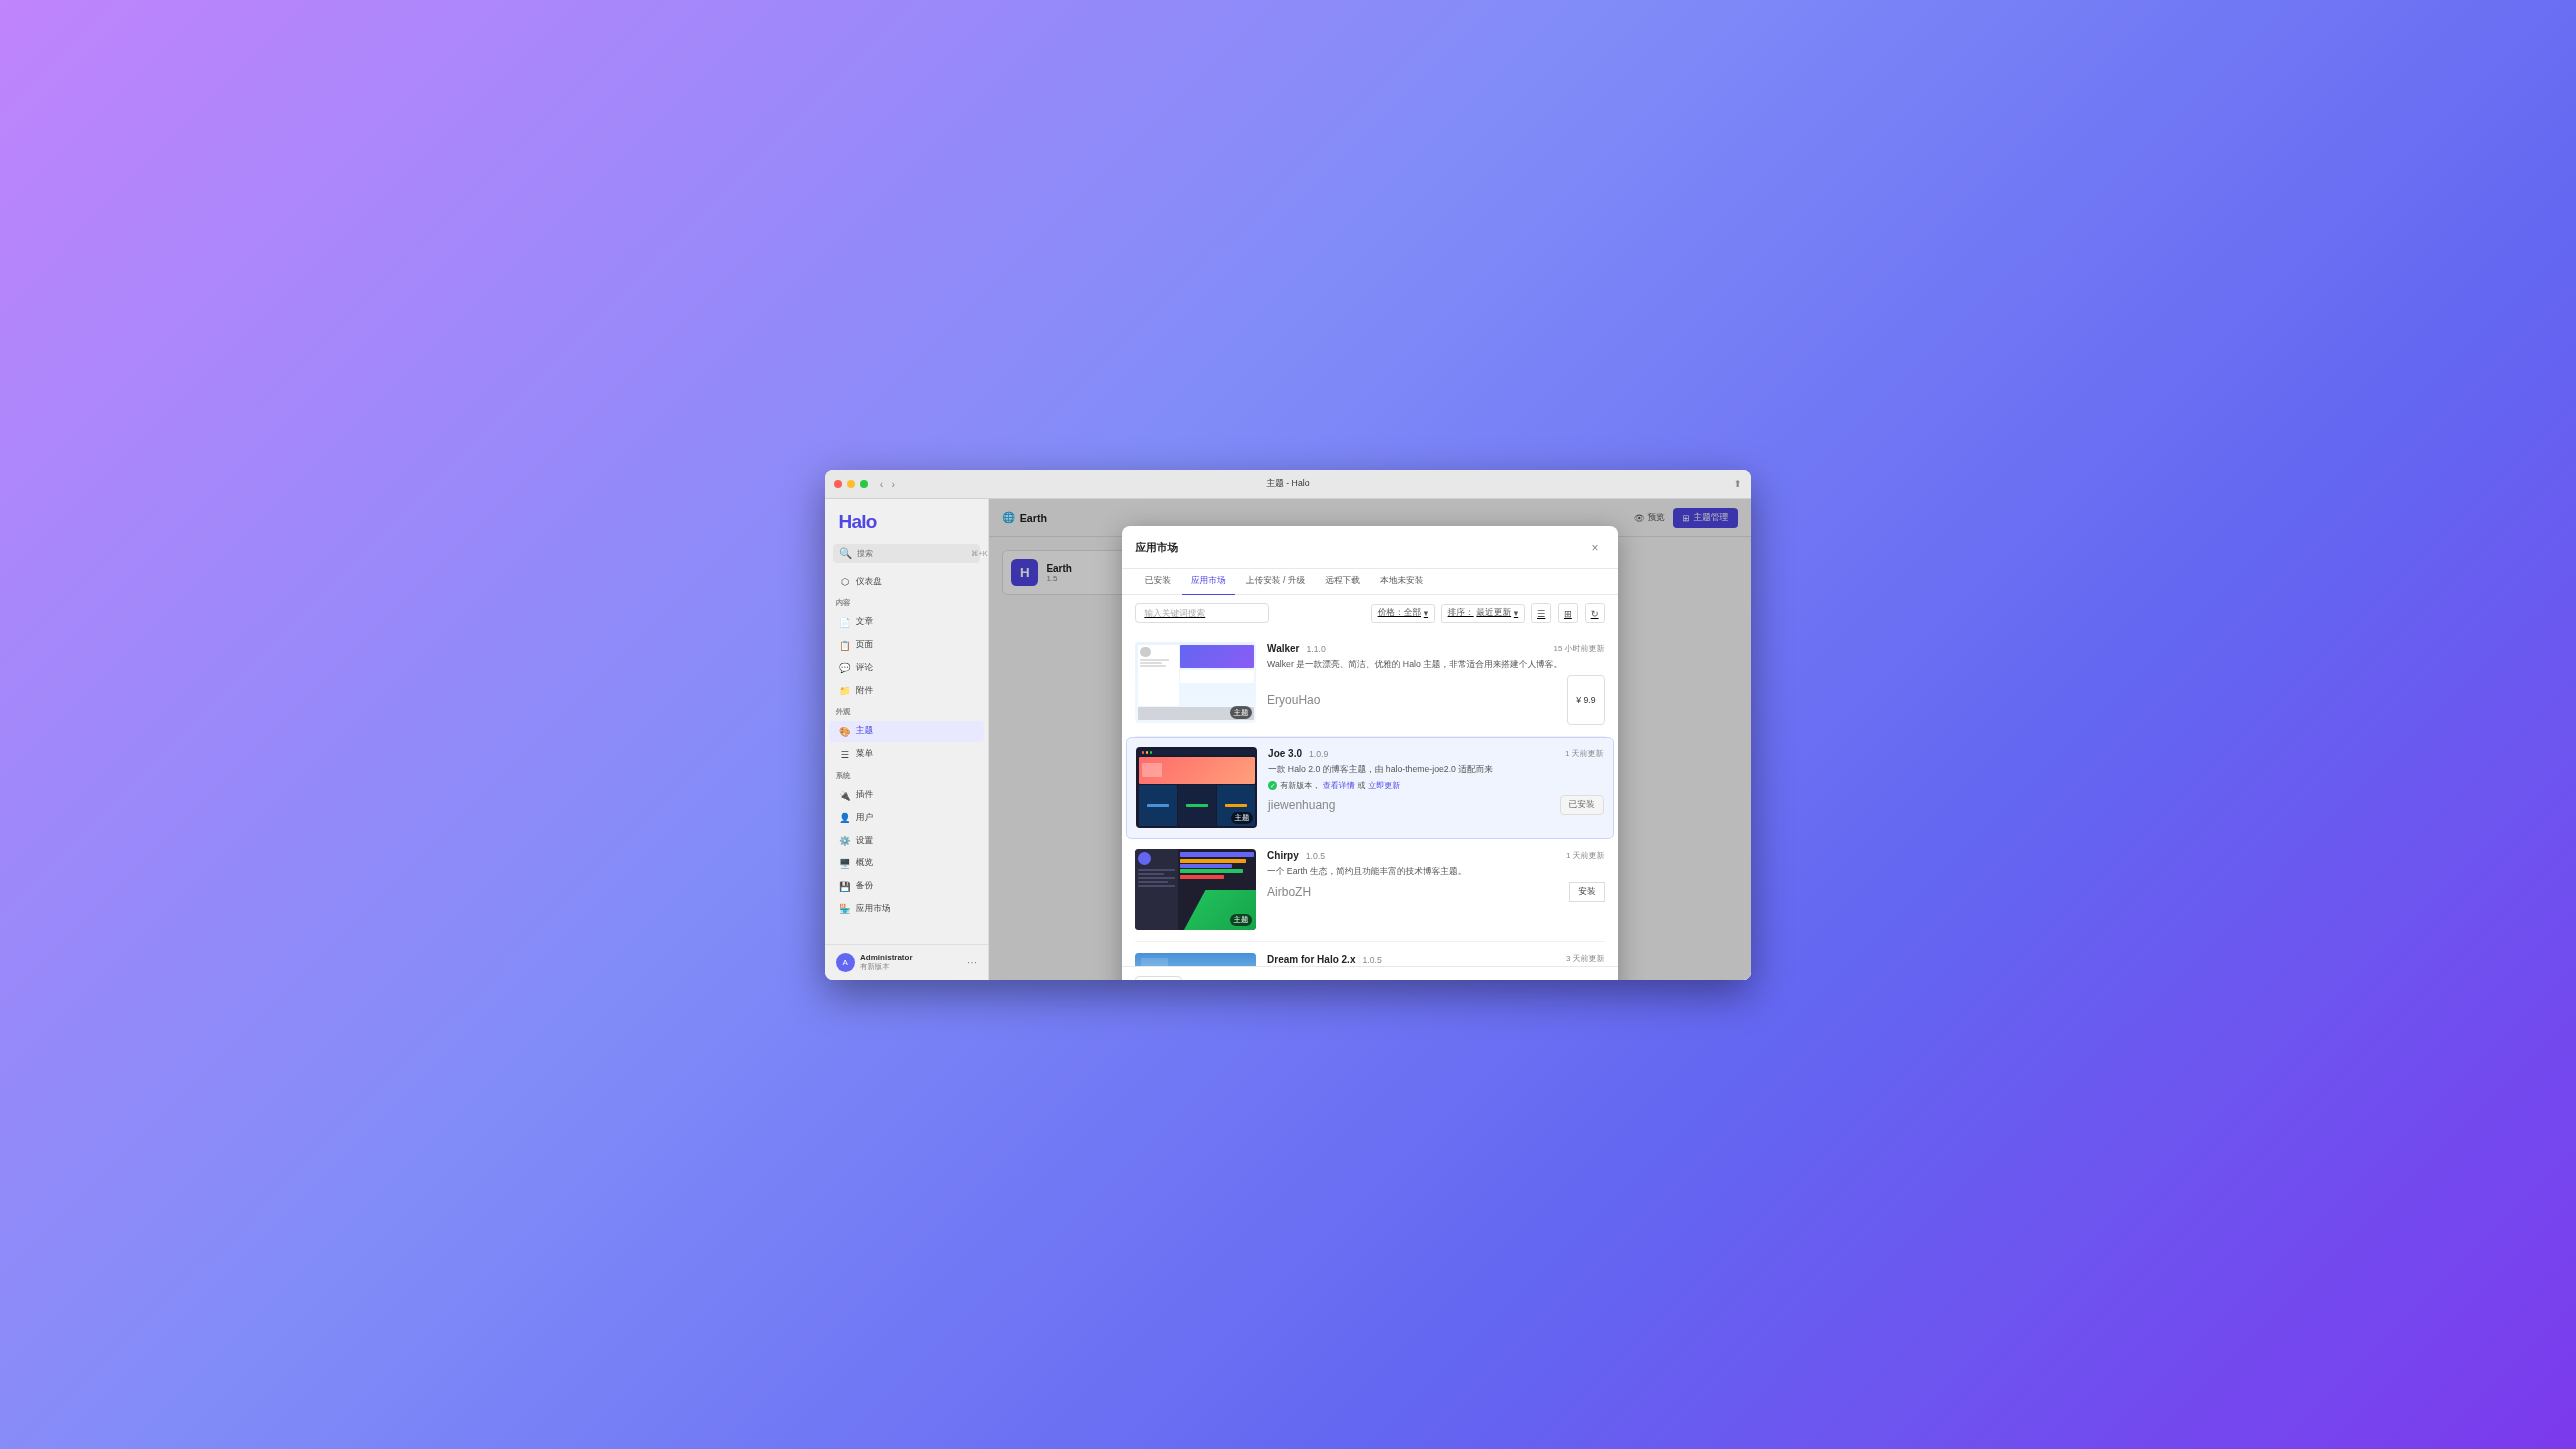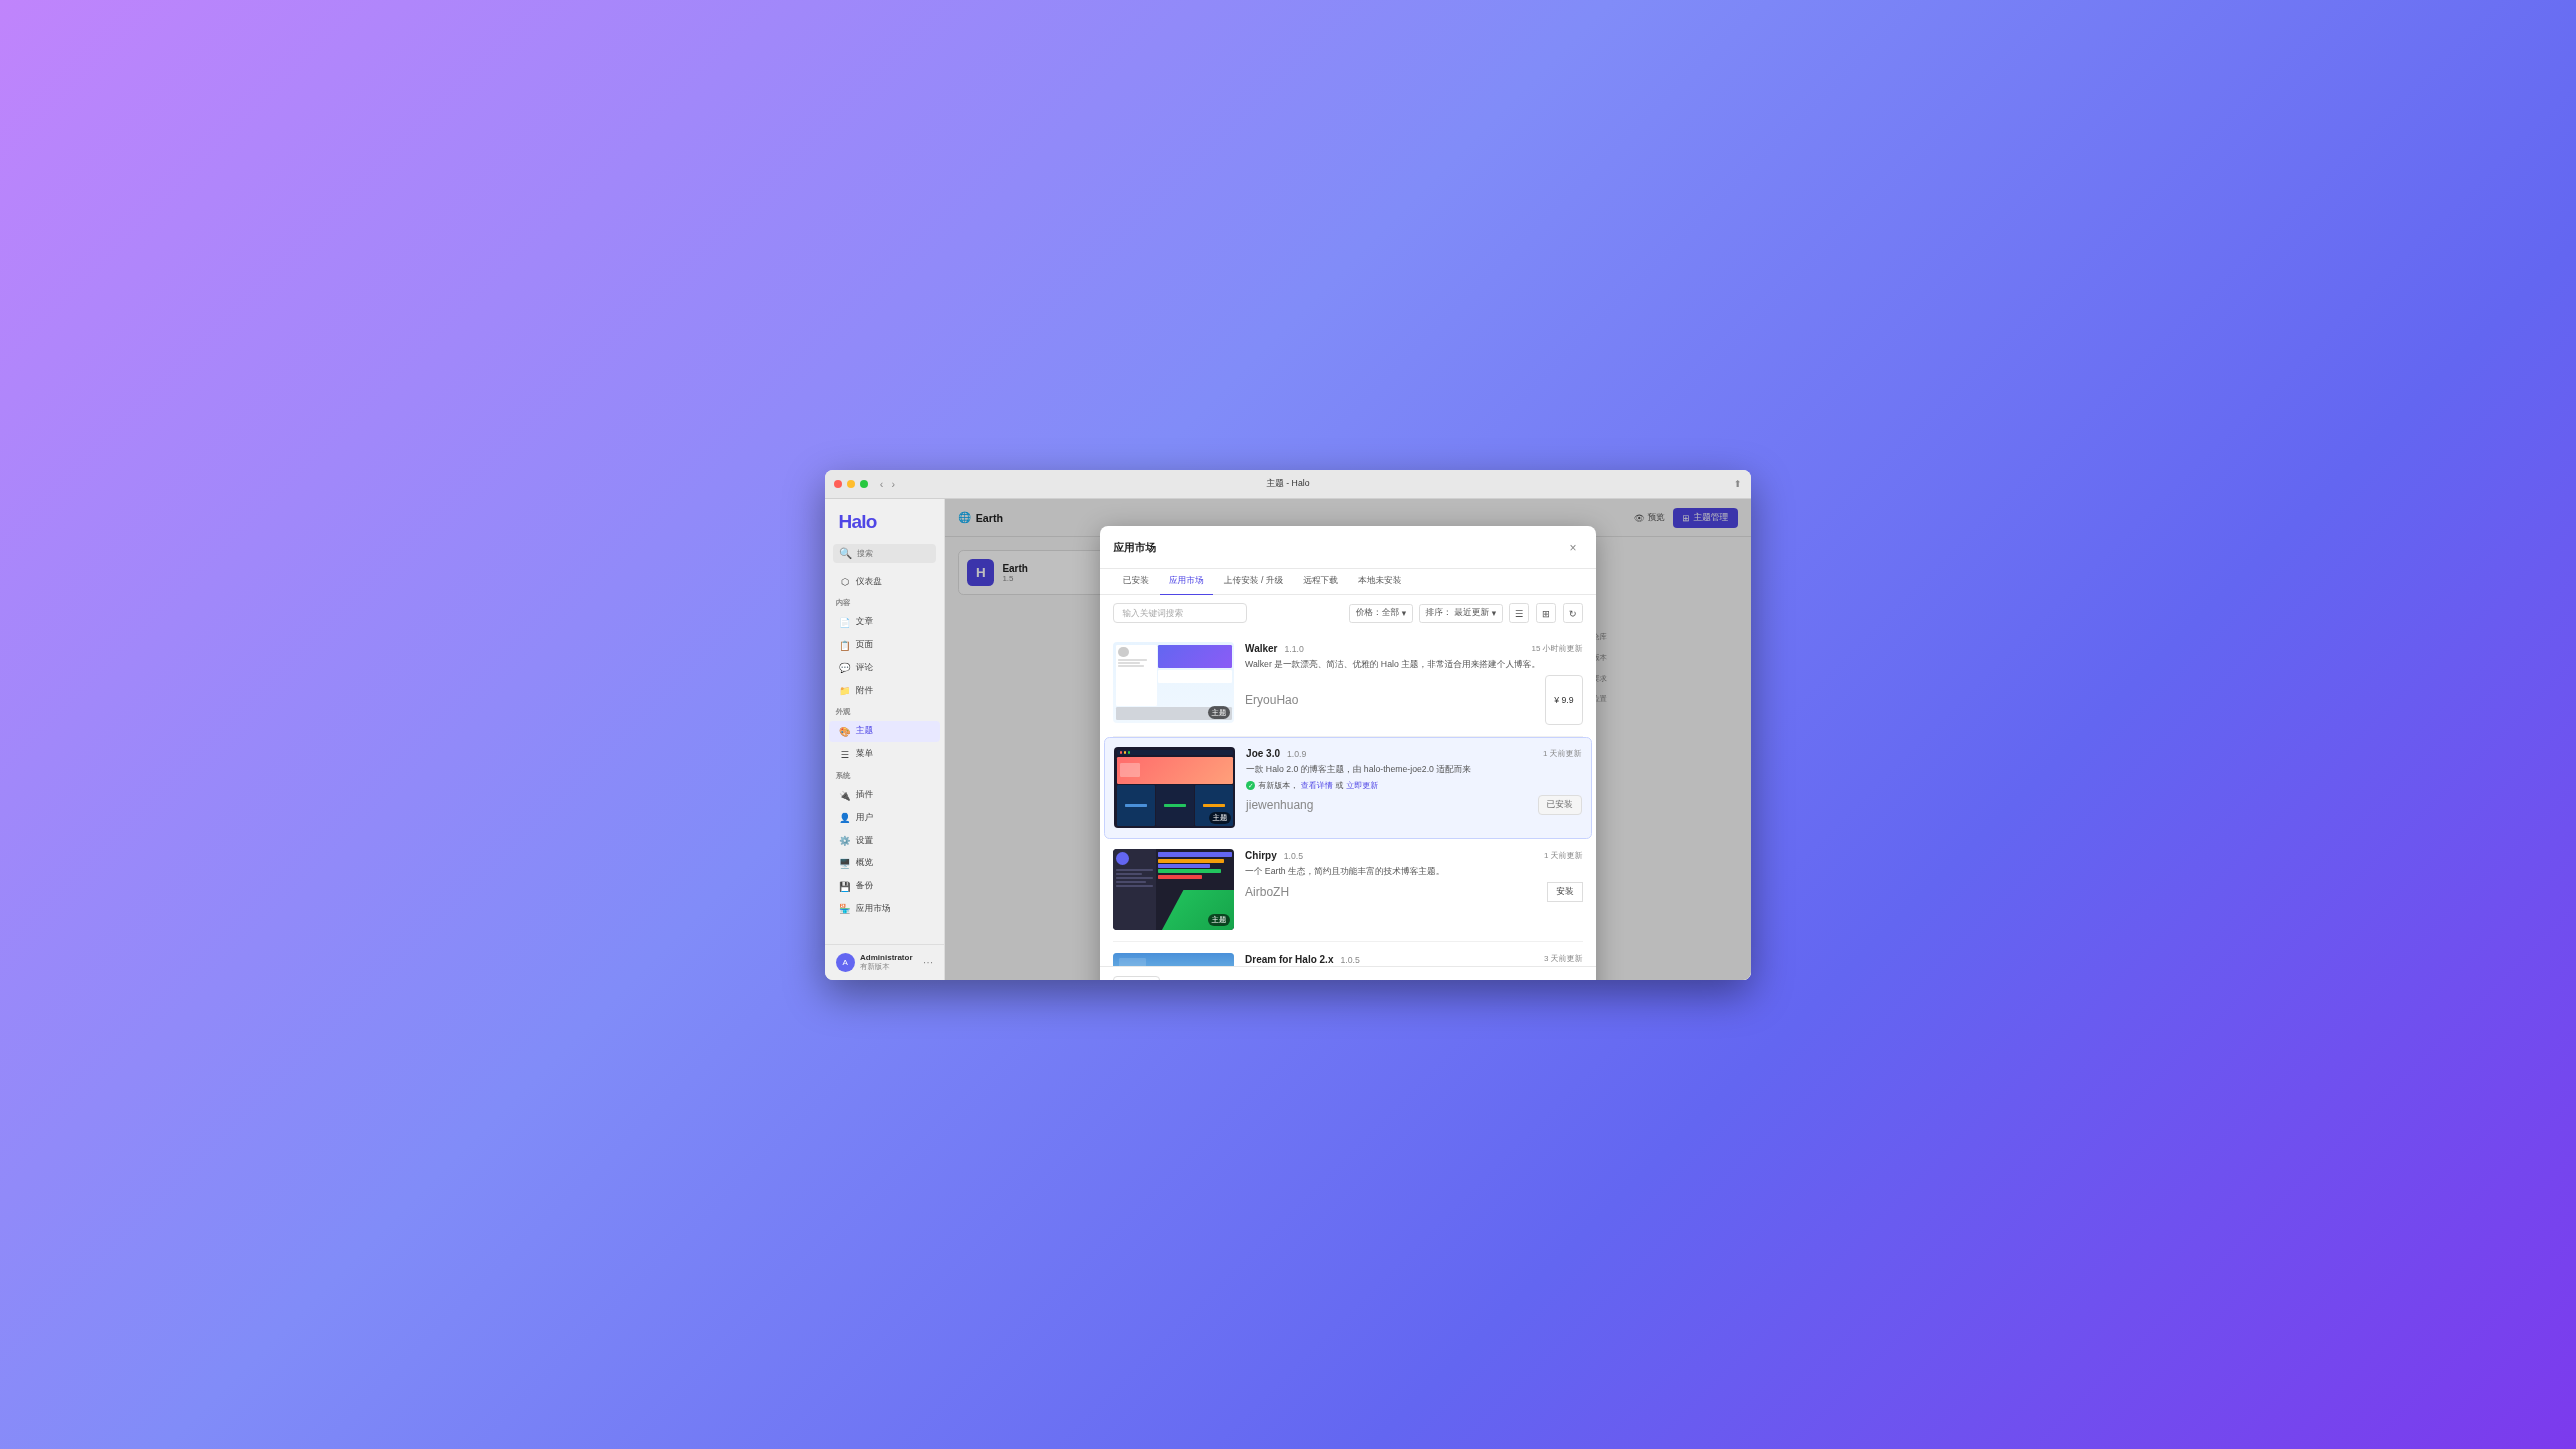--- a/index.html
+++ b/index.html
@@ -80,21 +80,21 @@
 
     
     .window-body {
       display: flex;
       flex: 1;
       overflow: hidden;
     }
 
     
     .sidebar {
-      width: 120px;
+      width: 164px;
       background: #f0f0f0;
       border-right: 0.7px solid #ddd;
       display: flex;
       flex-direction: column;
       flex-shrink: 0;
       overflow-y: auto;
     }
     .sidebar-logo {
       padding: 12px 13.4px 6.7px;
       font-size: 19px;
@@ -389,20 +389,21 @@
       font-weight: 500;
     }
 
     
     .modal-toolbar {
       display: flex;
       align-items: center;
       padding: 8px 13.4px;
       gap: 6.7px;
       flex-shrink: 0;
+      text-decoration: underline;
     }
     .modal-search {
       width: 134px;
       padding: 4px 8px;
       border: 0.7px solid #ddd;
       border-radius: 4px;
       font-size: 8.7px;
       color: #333;
       outline: none;
     }

